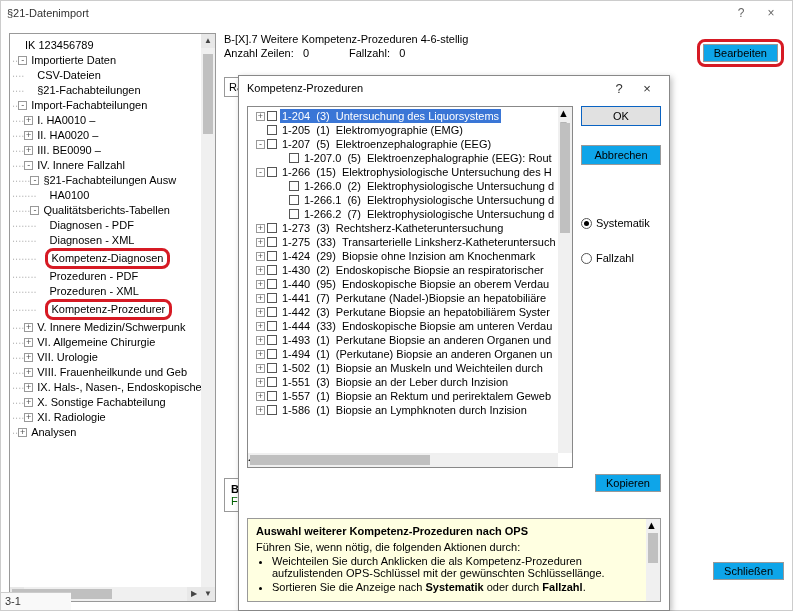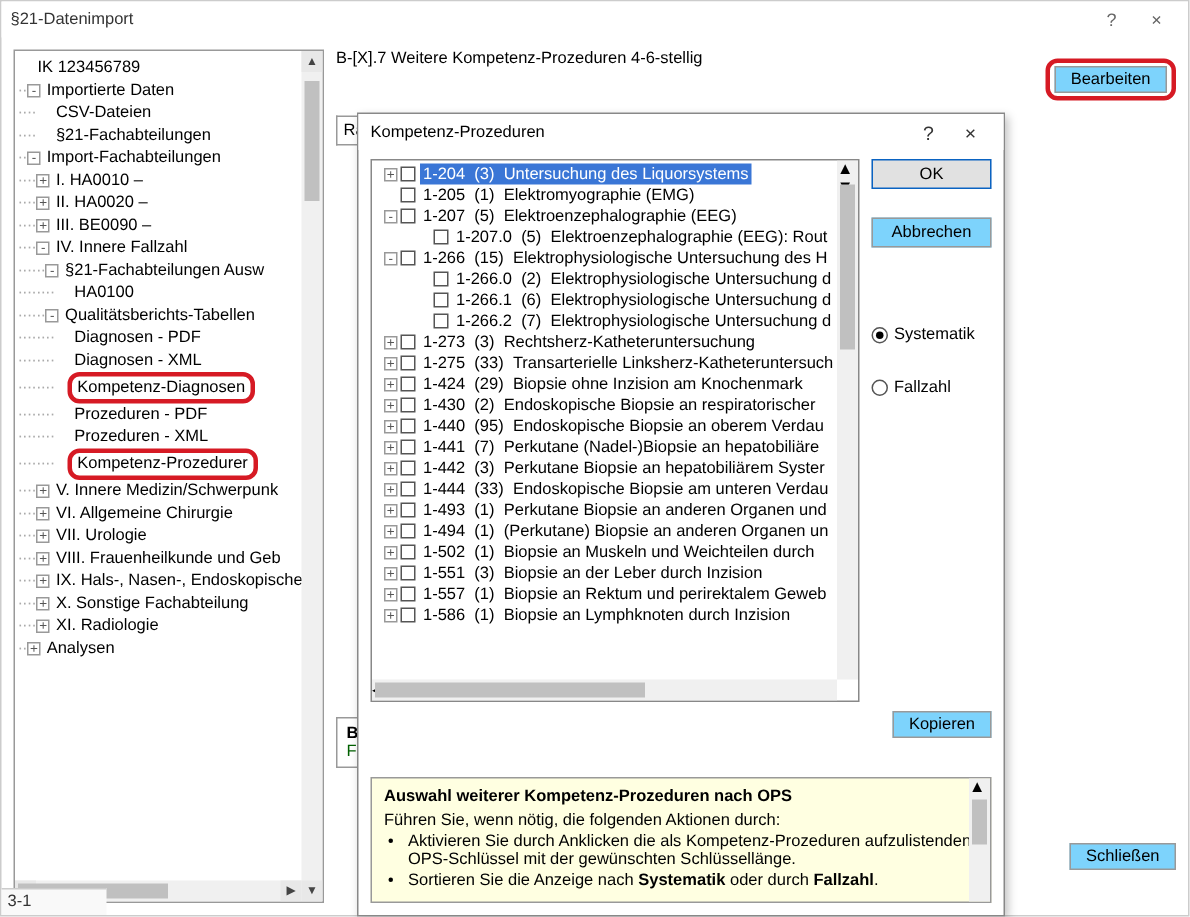--- a/index.html
+++ b/index.html
@@ -27,21 +27,21 @@
   .dotline { color: #aaa; flex: none; }
   .tree-label { padding: 0 1px; text-align: right; }
   .redring { border: 3px solid #d61a24; border-radius: 8px; padding: 0 4px; margin-left: -4px; }
 
   
   .rightpane { flex: 1; margin: 8px 8px 8px 4px; position: relative; }
   .section-title { font-size: 11px; margin-bottom: 2px; }
   .counts { display: flex; gap: 40px; margin-top: 2px; }
   .counts span { display: inline-block; }
   .bearbeiten-wrap { position: absolute; right: 0; top: 6px; border: 3px solid #d61a24; border-radius: 8px; padding: 2px 3px; }
-  .btn { background: #7dd3fc; border: 1px solid #999; padding: 2px 10px; min-width: 64px; text-align: center; }
+  .btn { background: #0ea5e9; border: 1px solid #999; padding: 2px 10px; min-width: 64px; text-align: center; }
 
   .ra-tab { position: absolute; left: 0; top: 44px; width: 22px; height: 20px; border: 1px solid #999; border-right: none; background: #fff; padding-left: 4px; line-height: 18px; }
 
   .schliessen-wrap { position: absolute; right: 0; bottom: 22px; }
 
   .bx-box { position: absolute; left: 0; bottom: 90px; border: 1px solid #999; padding: 4px 6px; width: 40px; background: #fff; }
   .bx-box .hdr { font-weight: bold; }
   .bx-box .sub { color: #006000; }
 
   .statusbar { position: absolute; left: 0; bottom: 0; height: 18px; width: 70px; border-top: 1px solid #ccc; padding-left: 4px; line-height: 16px; color: #333; background: #f9f9f9; }
@@ -270,20 +270,24 @@
       </div>
       <div class="scroll-h">
         <div class="arrow" style="left:0">◀</div>
         <div class="thumb"></div>
         <div class="arrow" style="right:0">▶</div>
       </div>
     </div>
 
     <div class="rightpane">
       <div class="section-title">B-[X].7  Weitere Kompetenz-Prozeduren 4-6-stellig</div>
+      <div class="counts">
+        <span><span>Anzahl Zeilen:</span>&nbsp;&nbsp;&nbsp;<span>0</span></span>
+        <span><span>Fallzahl:</span>&nbsp;&nbsp;&nbsp;<span>0</span></span>
+      </div>
       <div class="bearbeiten-wrap">
         <div class="btn">Bearbeiten</div>
       </div>
       <div class="ra-tab">Ra</div>
 
       <div class="bx-box">
         <div class="hdr">B-[X</div>
         <div class="sub">Füh</div>
       </div>
 
@@ -466,21 +470,21 @@
   </div>
 
   <div class="dlg-bottom-btn">
     <div class="btn">Kopieren</div>
   </div>
 
   <div class="dlg-help">
     <div class="hdr">Auswahl weiterer Kompetenz-Prozeduren nach OPS</div>
     <div>Führen Sie, wenn nötig, die folgenden Aktionen durch:</div>
     <ul>
-      <li>Aktivieren Sie durch Anklicken die als Kompetenz-Prozeduren aufzulistenden OPS-Schlüssel mit der gewünschten Schlüssellänge.</li>
+      <li>Weichteilen Sie durch Anklicken die als Kompetenz-Prozeduren aufzulistenden OPS-Schlüssel mit der gewünschten Schlüssellänge.</li>
       <li>
         <span>Sortieren Sie die Anzeige nach </span><b>Systematik</b><span> oder durch </span><b>Fallzahl</b><span>.</span>
       </li>
     </ul>
     <div class="scroll-v">
       <div class="arrow" style="top:0">▲</div>
       <div class="thumb"></div>
       <div class="arrow" style="bottom:0">▼</div>
     </div>
   </div>

